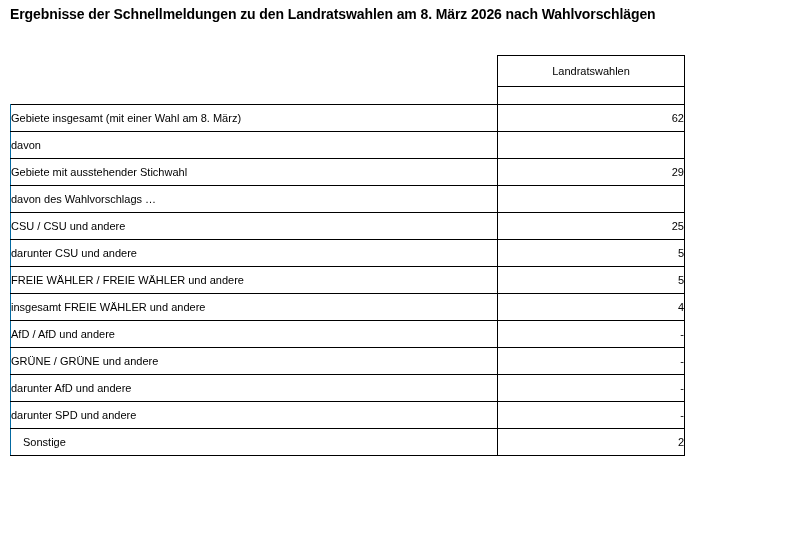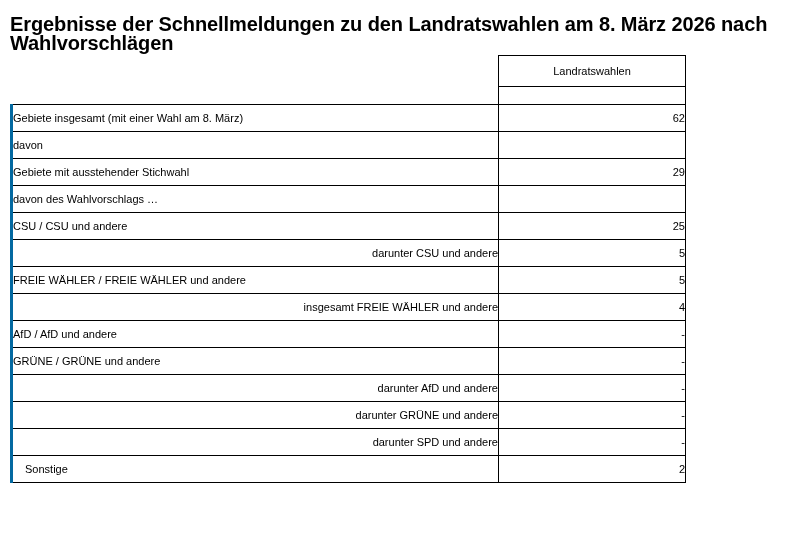--- a/index.html
+++ b/index.html
@@ -16,23 +16,23 @@
   }
   .page {
     position: relative;
     width: 785px;
     height: 535px;
     box-sizing: border-box;
   }
   .title {
     position: absolute;
     left: 10px;
-    top: 15px;
+    top: 5px;
     width: 760px;
-    font-size: 20px;
+    font-size: 14px;
     font-weight: bold;
     line-height: 19px;
     letter-spacing: -0.1px;
   }
   table.data {
     position: absolute;
     left: 10px;
     top: 55px;
     width: 674px;
     border-collapse: collapse;
@@ -44,21 +44,21 @@
 
   table.data td, table.data th {
     padding: 0;
     vertical-align: middle;
     font-weight: normal;
   }
   .cell-label {
     height: 26px;
     line-height: 26px;
     text-align: left;
-    border-left: 3px solid #0369a1;
+    border-left: 1px solid #0369a1;
     border-right: 1px solid #000;
     padding-left: 8px;
     box-sizing: border-box;
     white-space: nowrap;
     overflow: hidden;
   }
   .cell-value {
     height: 26px;
     line-height: 26px;
     text-align: right;
@@ -110,21 +110,21 @@
   .row-first .cell-value {
     border-top: 1px solid #000;
   }
   .rowline .cell-label,
   .rowline .cell-value {
     border-bottom: 1px solid #000;
   }
   .bold { font-weight: bold; }
   .indent1 { padding-left: 20px; }
   .indent2 { padding-left: 34px; }
-  .indent3 { padding-left: 48px; text-align: right; }
+  .indent3 { padding-left: 48px; }
   .lastrow .cell-label,
   .lastrow .cell-value {
     border-bottom: 1px solid #000;
     padding-left: 12px;
   }
 </style>
 </head>
 <body>
 
 <div class="page">
@@ -185,24 +185,20 @@
         </tr>
         <tr class="rowline">
           <td class="cell-label indent2">GRÜNE / GRÜNE und andere</td>
           <td class="cell-value">-</td>
         </tr>
         <tr class="rowline">
           <td class="cell-label indent3">darunter AfD und andere</td>
           <td class="cell-value">-</td>
         </tr>
         <tr class="rowline">
-          <td class="cell-label indent3">darunter GRÜNE und andere</td>
-          <td class="cell-value">-</td>
-        </tr>
-        <tr class="rowline">
           <td class="cell-label indent3">darunter SPD und andere</td>
           <td class="cell-value">-</td>
         </tr>
         <tr class="rowline lastrow">
           <td class="cell-label indent2">Sonstige</td>
           <td class="cell-value">2</td>
         </tr>
       </tbody>
   </table>
 

